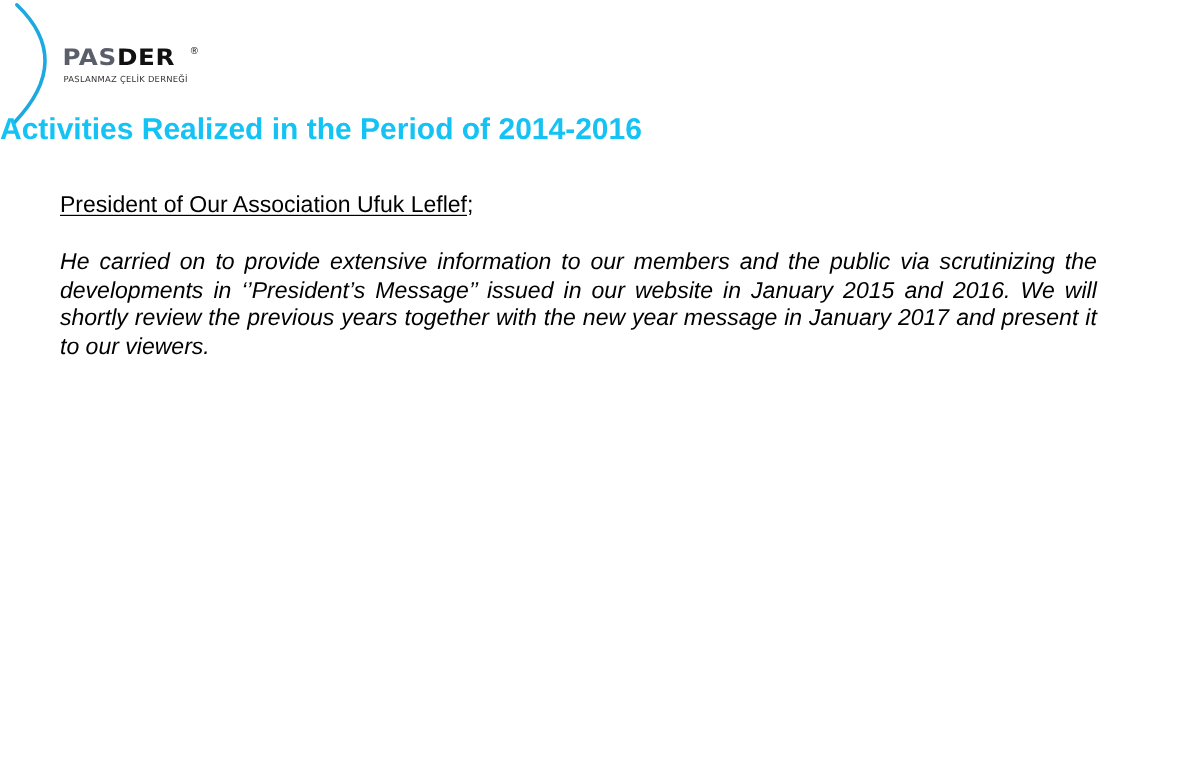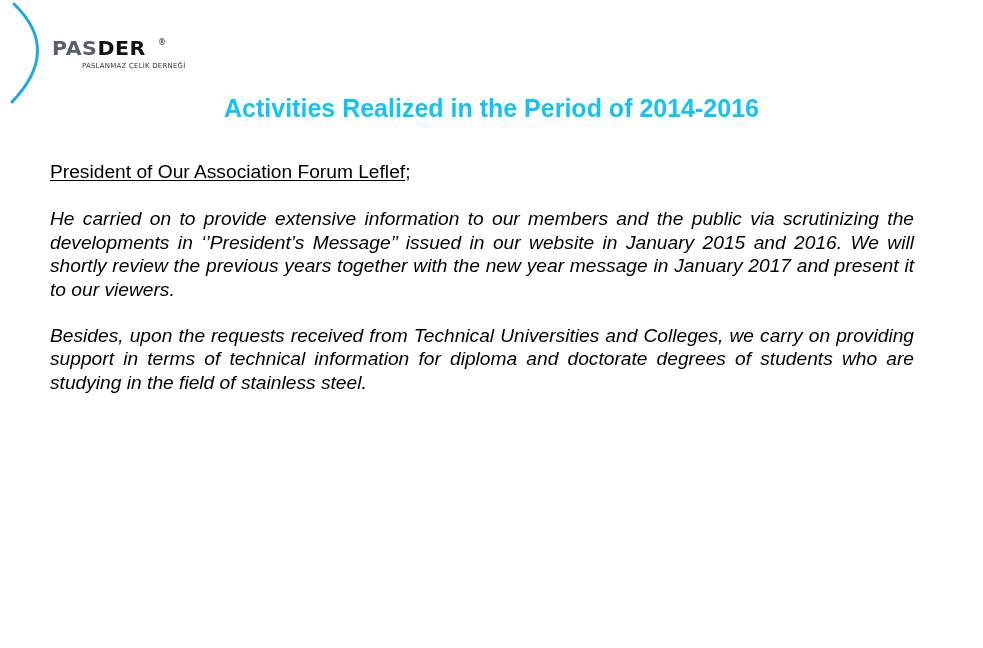--- a/index.html
+++ b/index.html
@@ -18,25 +18,24 @@
   .logo-word .pas { color: #5a5e6a; }
   .logo-word .der { color: #111111; }
   .logo-reg {
     position: absolute; left: 158px; top: 38px;
     font-size: 8px; color: #222; font-family: "DejaVu Sans", sans-serif;
   }
   .logo-sub {
     position: absolute; left: 53px; top: 62px;
     font-size: 7px; color: #333; letter-spacing: 0.2px;
     font-family: "DejaVu Sans", sans-serif;
-    margin-left: 29px;
   }
   .title {
     position: absolute; left: 0; width: 983px; top: 92px;
-    text-align: center; font-weight: bold; font-size: 25px;
+    text-align: left; font-weight: bold; font-size: 25px;
     color: #14c3f3; line-height: 32px;
   }
   .content {
     position: absolute; left: 50px; width: 864px; top: 160px;
     font-size: 19.2px; line-height: 23.4px;
   }
   .heading { margin: 0 0 24px 0; }
   .heading .u { text-decoration: underline; text-underline-offset: 2px; }
   .para { margin: 0 0 23px 0; text-align: justify; font-style: italic; }
 </style>
@@ -48,16 +47,15 @@
     <path d="M14 4 Q 62 50 12 102" fill="none" stroke="#1ba9e0" stroke-width="3" stroke-linecap="round"></path>
   </svg>
   <div class="logo-word"><span class="pas">PAS</span><span class="der">DER</span></div>
   <span class="logo-reg">®</span>
   <div class="logo-sub">PASLANMAZ ÇELİK DERNEĞİ</div>
 </div>
 
 <div class="title">Activities Realized in the Period of 2014-2016</div>
 
 <div class="content">
-  <p class="heading"><span class="u">President of Our Association Forum Leflef</span><span>;</span></p>
+  <p class="heading"><span class="u">President of Our Association Ufuk Leflef</span><span>;</span></p>
   <p class="para">He carried on to provide extensive information to our members and the public via scrutinizing the developments in ‘’President’s Message’’ issued in our website in January 2015 and 2016. We will shortly review the previous years together with the new year message in January 2017 and present it to our viewers.</p>
-  <p class="para">Besides, upon the requests received from Technical Universities and Colleges, we carry on providing support in terms of technical information for diploma and doctorate degrees of students who are studying in the field of stainless steel.</p>
 </div>
 
 </body></html>

